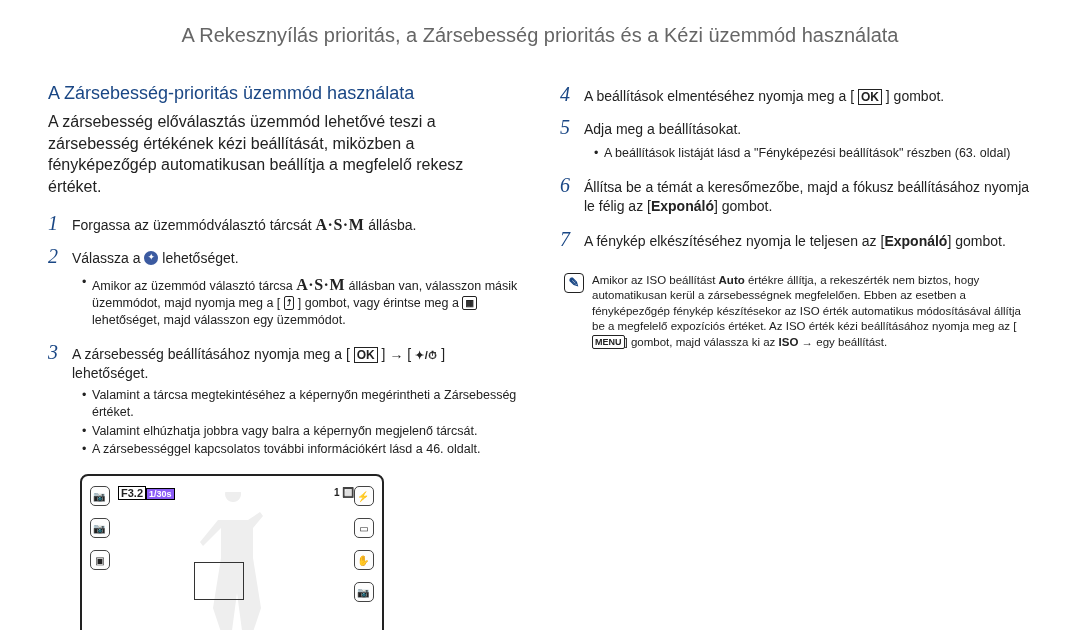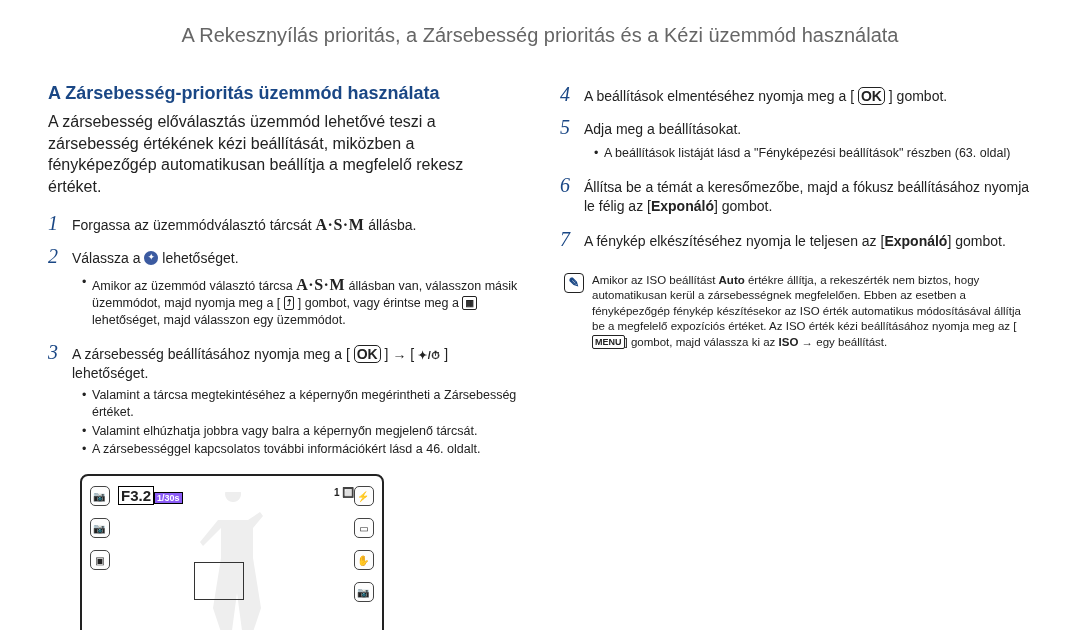--- a/index.html
+++ b/index.html
@@ -26,21 +26,21 @@
   .columns {
     display: flex;
     gap: 40px;
   }
   .col {
     flex: 1;
   }
   .section-title {
     color: #1a4785;
     font-size: 18px;
-    font-weight: 700;
+    font-weight: 400;
     margin-bottom: 6px;
   }
   .intro {
     font-size: 16px;
     line-height: 1.35;
     margin-bottom: 12px;
   }
   .step {
     display: flex;
     align-items: baseline;
@@ -79,23 +79,23 @@
   }
   .icon-inline {
     display: inline-block;
     vertical-align: middle;
     font-size: 11px;
     font-weight: bold;
     letter-spacing: 0.5px;
   }
   .icon-ok {
     border: 1.5px solid #222;
-    border-radius: 5px;
+    border-radius: 0;
     padding: 0 2px;
-    font-size: 14px;
+    font-size: 12px;
     font-weight: bold;
   }
   .icon-menu, .icon-shutter, .icon-set {
     display: inline-block;
     border: 1px solid #222;
     border-radius: 2px;
     font-size: 9px;
     padding: 0 2px;
     vertical-align: 1px;
     font-weight: bold;
@@ -218,21 +218,21 @@
   .lcd-topval {
      border:1px solid #000;
      padding:0 2px;
      background:#8b5cf6;
      color:#fff;
      font-size:9px;
   }
   .lcd-topval-w {
      border:1px solid #000;
      padding:0 2px;
-     font-size:15px;
+     font-size:11px;
   }
 </style>
 </head>
 <body>
 
 <div class="page">
   <div class="header-title">A Rekesznyílás prioritás, a Zársebesség prioritás és a Kézi üzemmód használata</div>
 
   <div class="columns">
 

